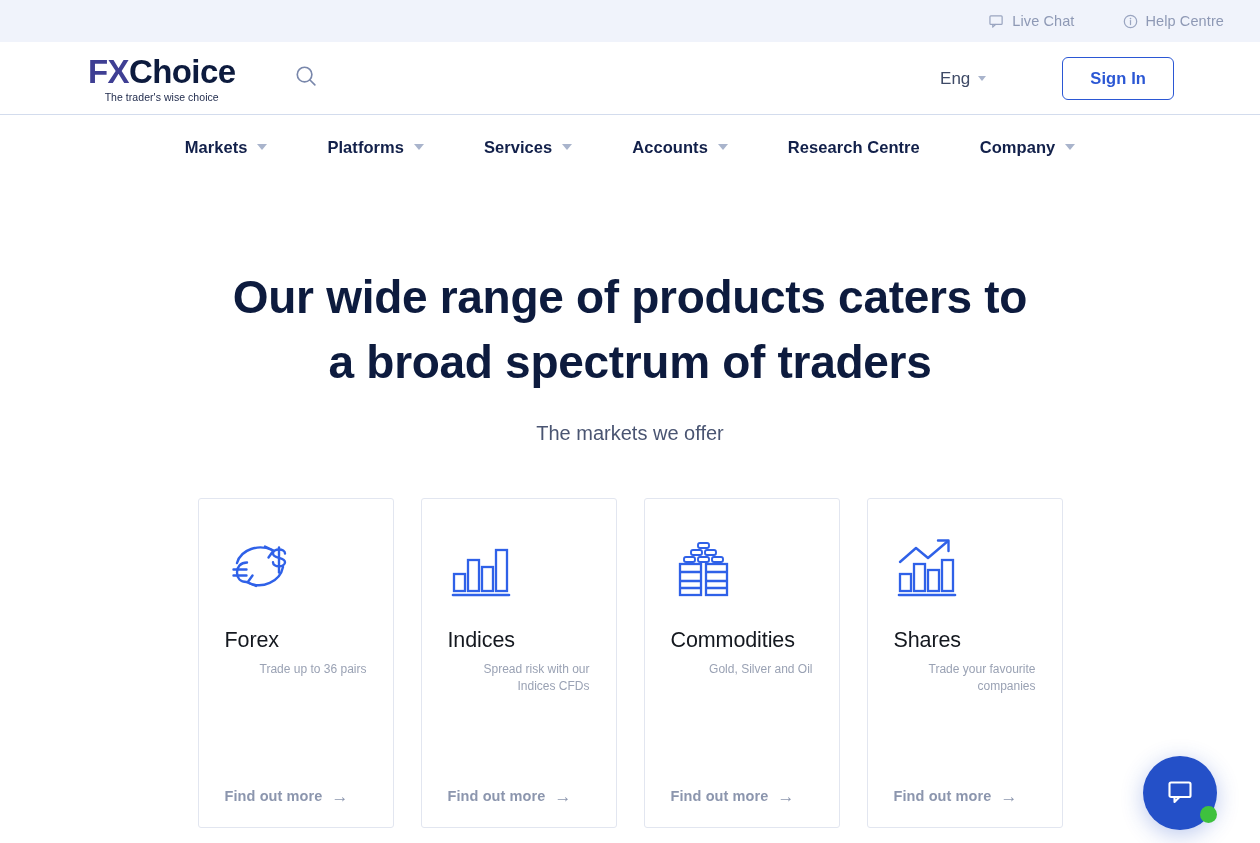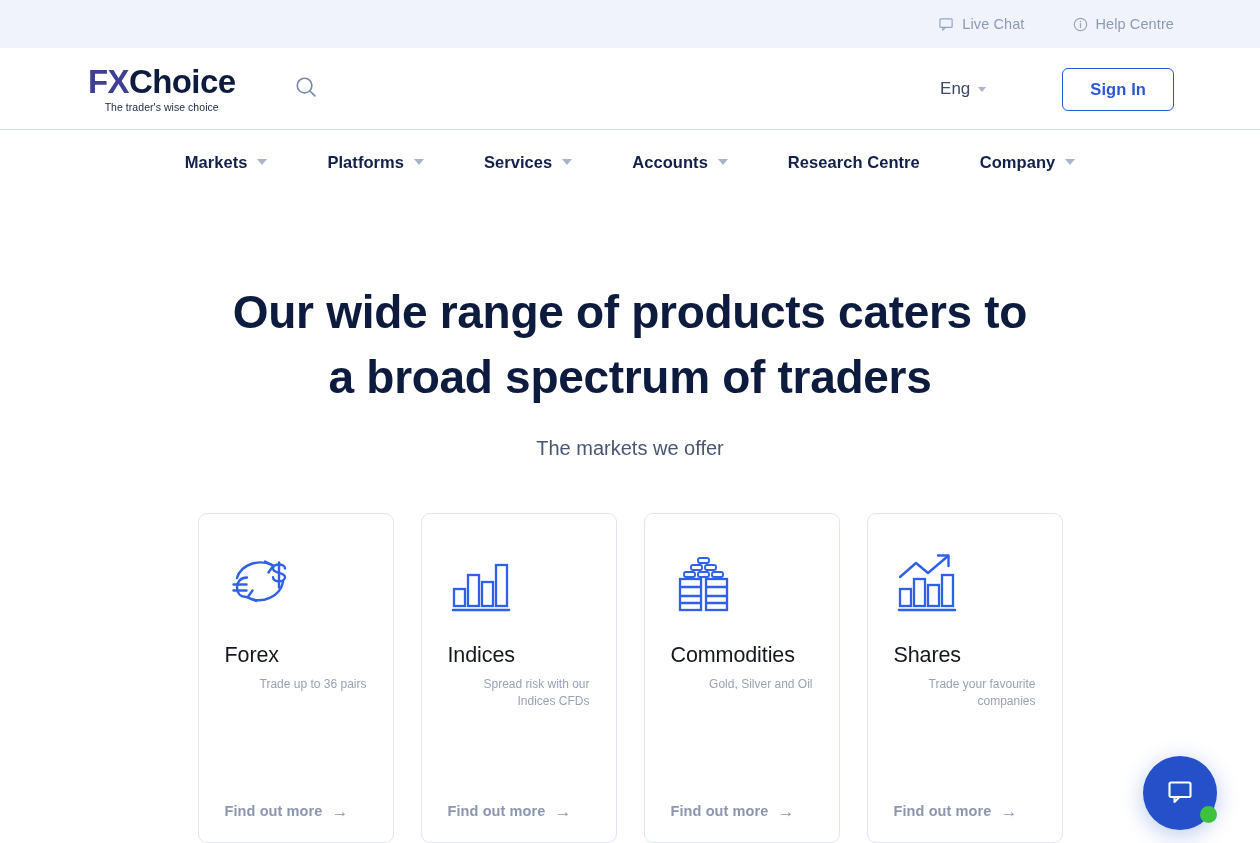--- a/index.html
+++ b/index.html
@@ -9,42 +9,42 @@
     width: 1260px;
     height: 843px;
     overflow: hidden;
     background: #ffffff;
     font-family: "Liberation Sans", sans-serif;
     -webkit-font-smoothing: antialiased;
   }
 
   
   .topbar {
-    height: 48px;
+    height: 42px;
     background: #f0f3fb;
     display: flex;
     align-items: center;
     justify-content: flex-end;
-    padding-right: 86px;
+    padding-right: 36px;
     gap: 48px;
   }
   .topbar-link {
     display: flex;
     align-items: center;
     gap: 8px;
     font-size: 14.5px;
     color: #8e99b5;
     cursor: pointer;
     letter-spacing: .1px;
   }
   .topbar-link svg { display: block; }
 
   
   .header {
-    height: 82px;
+    height: 73px;
     background: #fff;
     display: flex;
     align-items: center;
     padding: 0 86px 0 88px;
     position: relative;
   }
   .header::after {
     content: "";
     position: absolute;
     left: 0; right: 0; bottom: 0;
@@ -144,21 +144,21 @@
     margin-top: 53px;
     display: flex;
     justify-content: center;
     gap: 27px;
   }
   .card {
     width: 196px;
     height: 330px;
     background: #fff;
     border: 1px solid #e2e6f0;
-    border-radius: 9px;
+    border-radius: 3px;
     padding: 31px 26px 0 26px;
     display: flex;
     flex-direction: column;
     cursor: pointer;
     position: relative;
   }
   .card-icon { height: 72px; display: flex; align-items: flex-end; }
   .card-title {
     margin-top: 26px;
     font-size: 21.5px;

